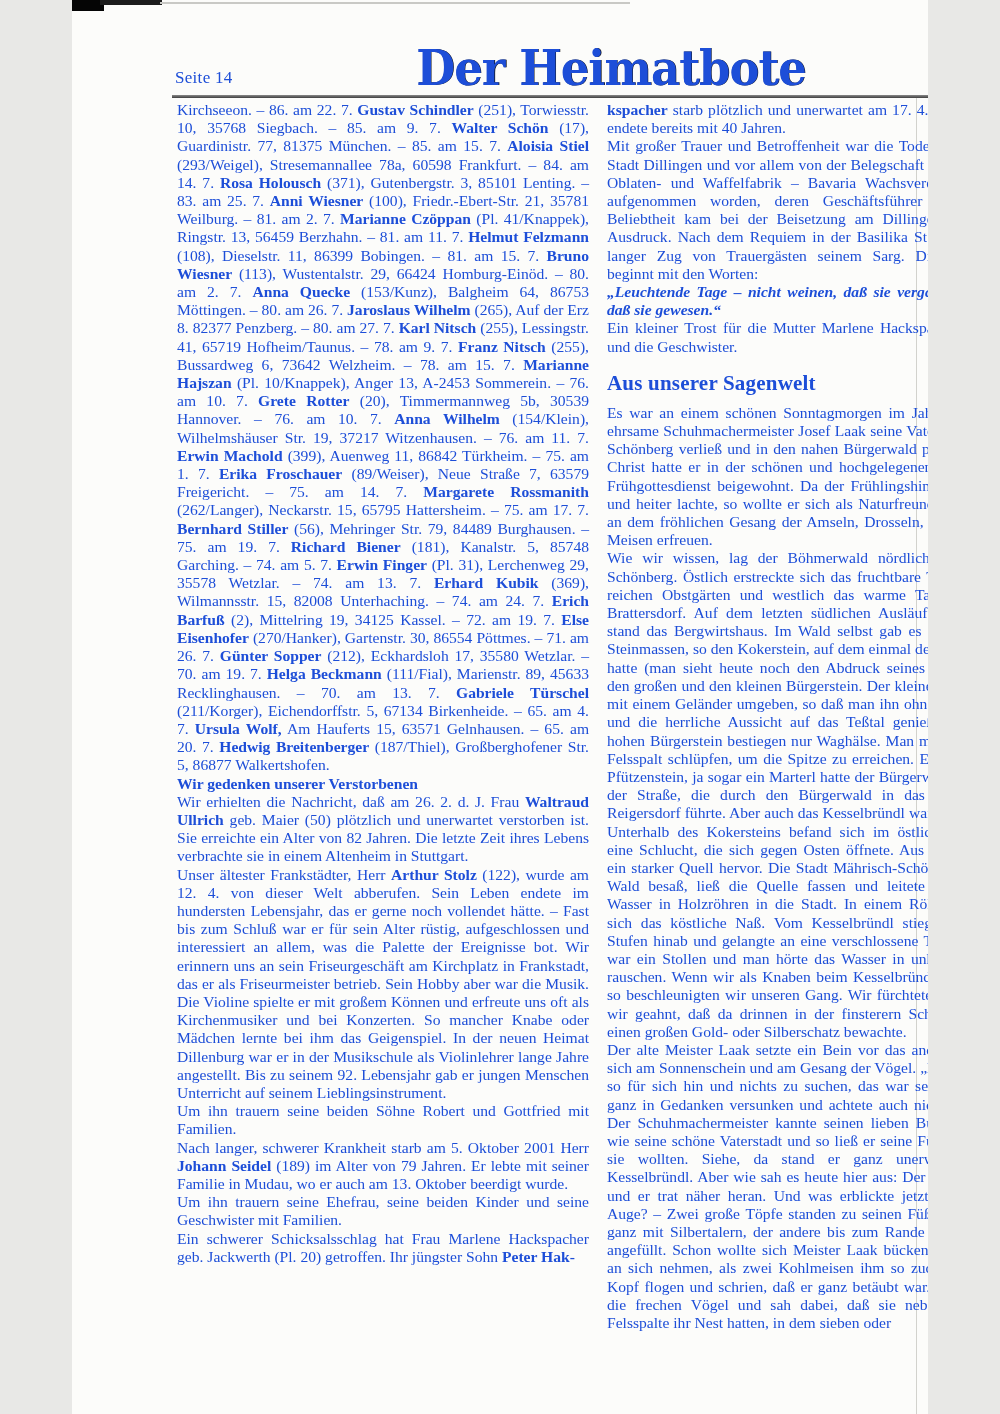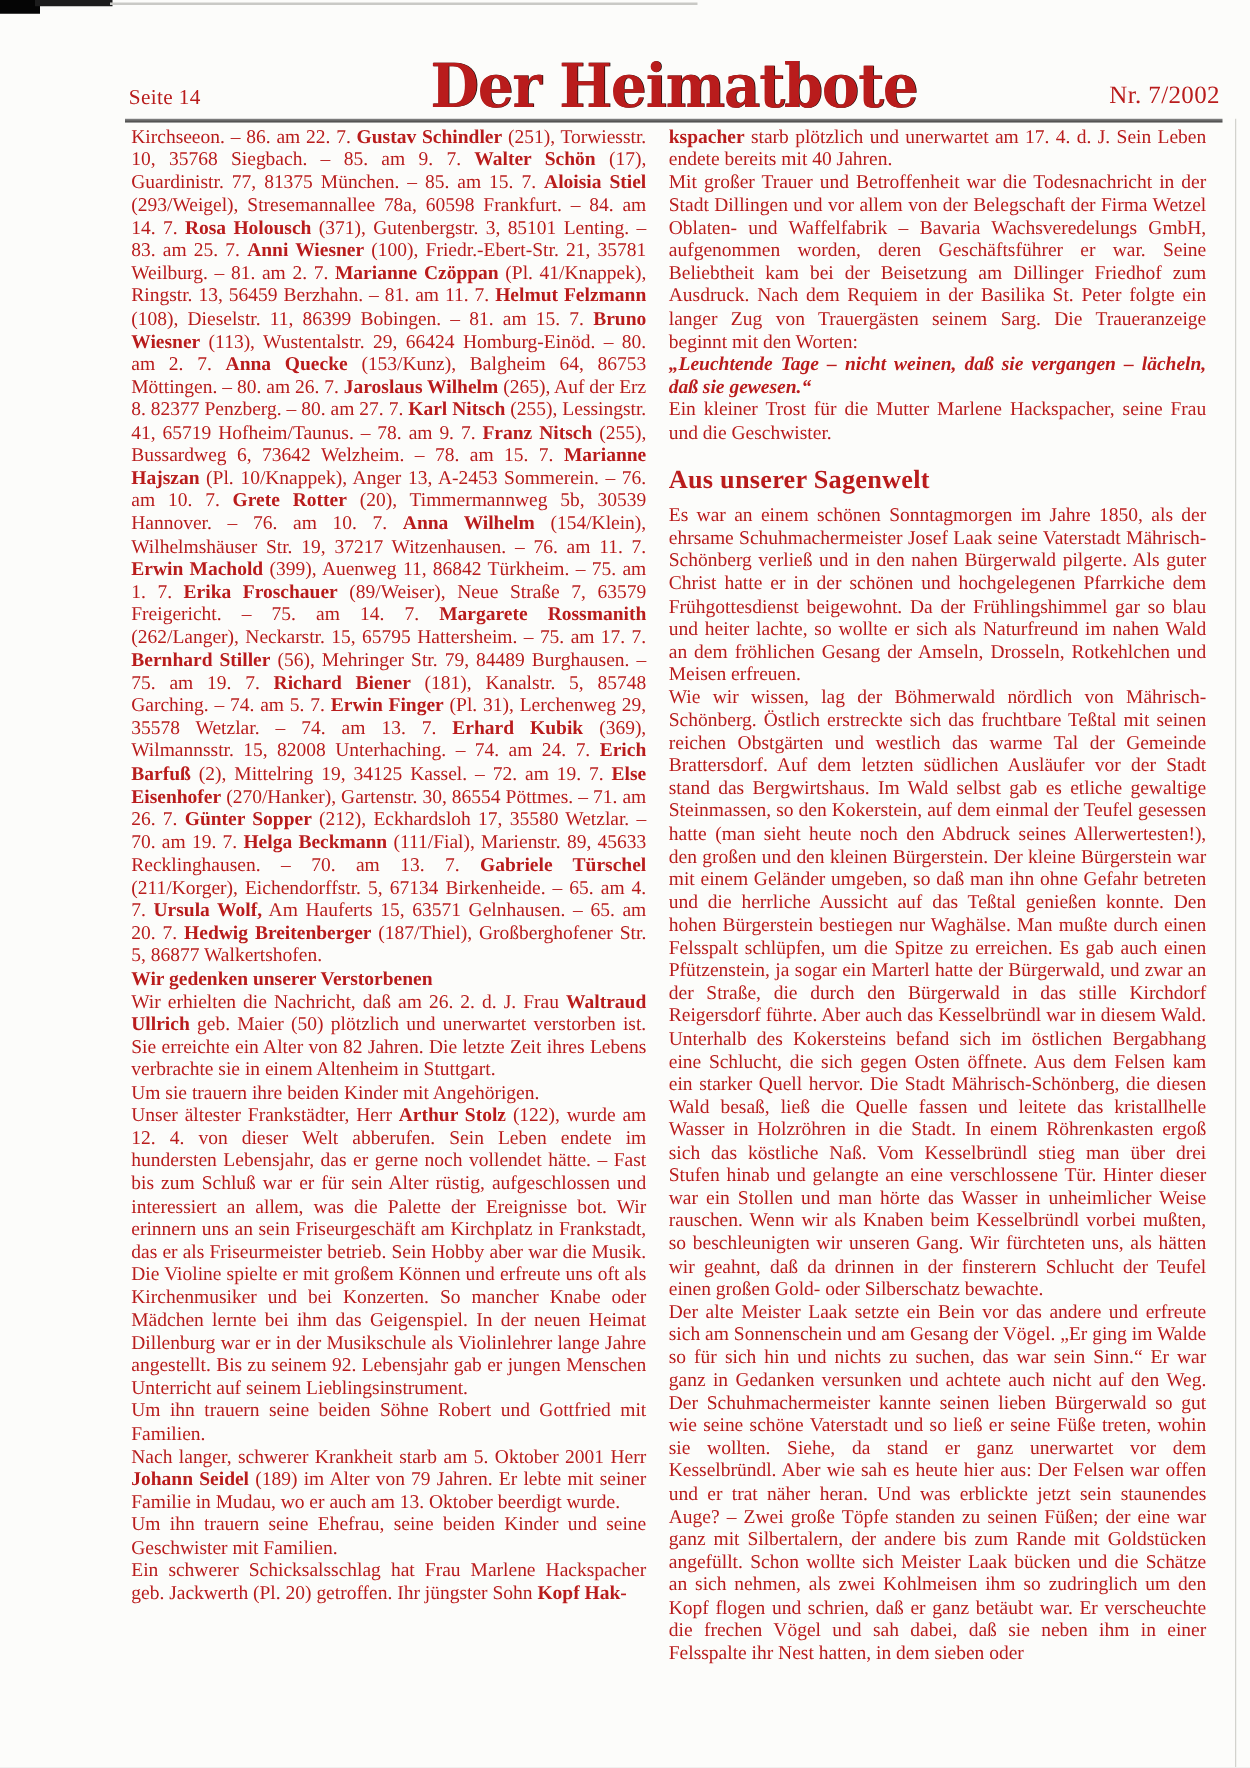--- a/index.html
+++ b/index.html
@@ -1,18 +1,18 @@
 <!DOCTYPE html>
 <html lang="de"><head>
 <meta charset="utf-8">
 <style>
   html,body{margin:0;padding:0;background:#e8e8e6;}
   .page{
-    position:relative;width:1000px;height:1414px;margin:0 auto;
-    background:#fcfcfa;color:#b91c1c;overflow:hidden;
+    position:relative;width:856px;height:1414px;margin:0 auto;
+    background:#fcfcfa;color:#1d4ed8;overflow:hidden;
     font-family:"Liberation Serif","DejaVu Serif",serif;
   }
   
   .scan-blob{position:absolute;left:0;top:0;width:32px;height:11px;background:#050505;}
   .scan-bar{position:absolute;left:28px;top:0;width:62px;height:5px;background:#1c1c1c;}
   .scan-line{position:absolute;left:88px;top:2px;width:470px;height:2px;background:#c9c9c5;}
   .scan-edge{position:absolute;right:11px;top:95px;bottom:0;width:1px;background:#d2d2cd;}
   
   .header{position:absolute;top:0;left:100px;width:878px;height:96px;}
   .page-num{position:absolute;left:3px;bottom:8px;font-size:17px;letter-spacing:.3px;}
@@ -57,26 +57,25 @@
     <div class="masthead">Der Heimatbote</div>
     <span class="issue">Nr. 7/2002</span>
   </div>
   <div class="header-rule"></div>
 
   <div class="columns">
     <div class="col col-left">
         <p><span>Kirchseeon. – 86. am 22. 7. </span><span class="b">Gustav Schindler</span><span> (251), Torwiesstr. 10, 35768 Siegbach. – 85. am 9. 7. </span><span class="b">Walter Schön</span><span> (17), Guardinistr. 77, 81375 München. – 85. am 15. 7. </span><span class="b">Aloisia Stiel</span><span> (293/Weigel), Stresemannallee 78a, 60598 Frankfurt. – 84. am 14. 7. </span><span class="b">Rosa Holousch</span><span> (371), Gutenbergstr. 3, 85101 Lenting. – 83. am 25. 7. </span><span class="b">Anni Wiesner</span><span> (100), Friedr.-Ebert-Str. 21, 35781 Weilburg. – 81. am 2. 7. </span><span class="b">Marianne Czöppan</span><span> (Pl. 41/Knappek), Ringstr. 13, 56459 Berzhahn. – 81. am 11. 7. </span><span class="b">Helmut Felzmann</span><span> (108), Dieselstr. 11, 86399 Bobingen. – 81. am 15. 7. </span><span class="b">Bruno Wiesner</span><span> (113), Wustentalstr. 29, 66424 Homburg-Einöd. – 80. am 2. 7. </span><span class="b">Anna Quecke</span><span> (153/Kunz), Balgheim 64, 86753 Möttingen. – 80. am 26. 7. </span><span class="b">Jaroslaus Wilhelm</span><span> (265), Auf der Erz 8. 82377 Penzberg. – 80. am 27. 7. </span><span class="b">Karl Nitsch</span><span> (255), Lessingstr. 41, 65719 Hofheim/Taunus. – 78. am 9. 7. </span><span class="b">Franz Nitsch</span><span> (255), Bussardweg 6, 73642 Welzheim. – 78. am 15. 7. </span><span class="b">Marianne Hajszan</span><span> (Pl. 10/Knappek), Anger 13, A-2453 Sommerein. – 76. am 10. 7. </span><span class="b">Grete Rotter</span><span> (20), Timmermannweg 5b, 30539 Hannover. – 76. am 10. 7. </span><span class="b">Anna Wilhelm</span><span> (154/Klein), Wilhelmshäuser Str. 19, 37217 Witzenhausen. – 76. am 11. 7. </span><span class="b">Erwin Machold</span><span> (399), Auenweg 11, 86842 Türkheim. – 75. am 1. 7. </span><span class="b">Erika Froschauer</span><span> (89/Weiser), Neue Straße 7, 63579 Freigericht. – 75. am 14. 7. </span><span class="b">Margarete Rossmanith</span><span> (262/Langer), Neckarstr. 15, 65795 Hattersheim. – 75. am 17. 7. </span><span class="b">Bernhard Stiller</span><span> (56), Mehringer Str. 79, 84489 Burghausen. – 75. am 19. 7. </span><span class="b">Richard Biener</span><span> (181), Kanalstr. 5, 85748 Garching. – 74. am 5. 7. </span><span class="b">Erwin Finger</span><span> (Pl. 31), Lerchenweg 29, 35578 Wetzlar. – 74. am 13. 7. </span><span class="b">Erhard Kubik</span><span> (369), Wilmannsstr. 15, 82008 Unterhaching. – 74. am 24. 7. </span><span class="b">Erich Barfuß</span><span> (2), Mittelring 19, 34125 Kassel. – 72. am 19. 7. </span><span class="b">Else Eisenhofer</span><span> (270/Hanker), Gartenstr. 30, 86554 Pöttmes. – 71. am 26. 7. </span><span class="b">Günter Sopper</span><span> (212), Eckhardsloh 17, 35580 Wetzlar. – 70. am 19. 7. </span><span class="b">Helga Beckmann</span><span> (111/Fial), Marienstr. 89, 45633 Recklinghausen. – 70. am 13. 7. </span><span class="b">Gabriele Türschel</span><span> (211/Korger), Eichendorffstr. 5, 67134 Birkenheide. – 65. am 4. 7. </span><span class="b">Ursula Wolf,</span><span> Am Hauferts 15, 63571 Gelnhausen. – 65. am 20. 7. </span><span class="b">Hedwig Breitenberger</span><span> (187/Thiel), Großberghofener Str. 5, 86877 Walkertshofen.</span></p>
         <p class="nojust"><span class="b">Wir gedenken unserer Verstorbenen</span></p>
         <p><span>Wir erhielten die Nachricht, daß am 26. 2. d. J. Frau </span><span class="b">Waltraud Ullrich</span><span> geb. Maier (50) plötzlich und unerwartet verstorben ist. Sie erreichte ein Alter von 82 Jahren. Die letzte Zeit ihres Lebens verbrachte sie in einem Altenheim in Stuttgart.</span></p>
-        <p><span>Um sie trauern ihre beiden Kinder mit Angehörigen.</span></p>
         <p><span>Unser ältester Frankstädter, Herr </span><span class="b">Arthur Stolz</span><span> (122), wurde am 12. 4. von dieser Welt abberufen. Sein Leben endete im hundersten Lebensjahr, das er gerne noch vollendet hätte. – Fast bis zum Schluß war er für sein Alter rüstig, aufgeschlossen und interessiert an allem, was die Palette der Ereignisse bot. Wir erinnern uns an sein Friseurgeschäft am Kirchplatz in Frankstadt, das er als Friseurmeister betrieb. Sein Hobby aber war die Musik. Die Violine spielte er mit großem Können und erfreute uns oft als Kirchenmusiker und bei Konzerten. So mancher Knabe oder Mädchen lernte bei ihm das Geigenspiel. In der neuen Heimat Dillenburg war er in der Musikschule als Violinlehrer lange Jahre angestellt. Bis zu seinem 92. Lebensjahr gab er jungen Menschen Unterricht auf seinem Lieblingsinstrument.</span></p>
         <p><span>Um ihn trauern seine beiden Söhne Robert und Gottfried mit Familien.</span></p>
         <p><span>Nach langer, schwerer Krankheit starb am 5. Oktober 2001 Herr </span><span class="b">Johann Seidel</span><span> (189) im Alter von 79 Jahren. Er lebte mit seiner Familie in Mudau, wo er auch am 13. Oktober beerdigt wurde.</span></p>
         <p><span>Um ihn trauern seine Ehefrau, seine beiden Kinder und seine Geschwister mit Familien.</span></p>
-        <p><span>Ein schwerer Schicksalsschlag hat Frau Marlene Hackspacher geb. Jackwerth (Pl. 20) getroffen. Ihr jüngster Sohn </span><span class="b">Kopf Hak-</span></p>
+        <p><span>Ein schwerer Schicksalsschlag hat Frau Marlene Hackspacher geb. Jackwerth (Pl. 20) getroffen. Ihr jüngster Sohn </span><span class="b">Peter Hak-</span></p>
       </div>
     <div class="col col-right">
         <p><span class="b">kspacher</span><span> starb plötzlich und unerwartet am 17. 4. d. J. Sein Leben endete bereits mit 40 Jahren.</span></p>
         <p><span>Mit großer Trauer und Betroffenheit war die Todesnachricht in der Stadt Dillingen und vor allem von der Belegschaft der Firma Wetzel Oblaten- und Waffelfabrik – Bavaria Wachsveredelungs GmbH, aufgenommen worden, deren Geschäftsführer er war. Seine Beliebtheit kam bei der Beisetzung am Dillinger Friedhof zum Ausdruck. Nach dem Requiem in der Basilika St. Peter folgte ein langer Zug von Trauergästen seinem Sarg. Die Traueranzeige beginnt mit den Worten:</span></p>
         <p><span class="i">„Leuchtende Tage – nicht weinen, daß sie vergangen – lächeln, daß sie gewesen.“</span></p>
         <p><span>Ein kleiner Trost für die Mutter Marlene Hackspacher, seine Frau und die Geschwister.</span></p>
         <h2 class="sect"><span>Aus unserer Sagenwelt</span></h2>
         <p><span>Es war an einem schönen Sonntagmorgen im Jahre 1850, als der ehrsame Schuhmachermeister Josef Laak seine Vaterstadt Mährisch-Schönberg verließ und in den nahen Bürgerwald pilgerte. Als guter Christ hatte er in der schönen und hochgelegenen Pfarrkiche dem Frühgottesdienst beigewohnt. Da der Frühlingshimmel gar so blau und heiter lachte, so wollte er sich als Naturfreund im nahen Wald an dem fröhlichen Gesang der Amseln, Drosseln, Rotkehlchen und Meisen erfreuen.</span></p>
         <p><span>Wie wir wissen, lag der Böhmerwald nördlich von Mährisch-Schönberg. Östlich erstreckte sich das fruchtbare Teßtal mit seinen reichen Obstgärten und westlich das warme Tal der Gemeinde Brattersdorf. Auf dem letzten südlichen Ausläufer vor der Stadt stand das Bergwirtshaus. Im Wald selbst gab es etliche gewaltige Steinmassen, so den Kokerstein, auf dem einmal der Teufel gesessen hatte (man sieht heute noch den Abdruck seines Allerwertesten!), den großen und den kleinen Bürgerstein. Der kleine Bürgerstein war mit einem Geländer umgeben, so daß man ihn ohne Gefahr betreten und die herrliche Aussicht auf das Teßtal genießen konnte. Den hohen Bürgerstein bestiegen nur Waghälse. Man mußte durch einen Felsspalt schlüpfen, um die Spitze zu erreichen. Es gab auch einen Pfützenstein, ja sogar ein Marterl hatte der Bürgerwald, und zwar an der Straße, die durch den Bürgerwald in das stille Kirchdorf Reigersdorf führte. Aber auch das Kesselbründl war in diesem Wald. Unterhalb des Kokersteins befand sich im östlichen Bergabhang eine Schlucht, die sich gegen Osten öffnete. Aus dem Felsen kam ein starker Quell hervor. Die Stadt Mährisch-Schönberg, die diesen Wald besaß, ließ die Quelle fassen und leitete das kristallhelle Wasser in Holzröhren in die Stadt. In einem Röhrenkasten ergoß sich das köstliche Naß. Vom Kesselbründl stieg man über drei Stufen hinab und gelangte an eine verschlossene Tür. Hinter dieser war ein Stollen und man hörte das Wasser in unheimlicher Weise rauschen. Wenn wir als Knaben beim Kesselbründl vorbei mußten, so beschleunigten wir unseren Gang. Wir fürchteten uns, als hätten wir geahnt, daß da drinnen in der finsterern Schlucht der Teufel einen großen Gold- oder Silberschatz bewachte.</span></p>
         <p><span>Der alte Meister Laak setzte ein Bein vor das andere und erfreute sich am Sonnenschein und am Gesang der Vögel. „Er ging im Walde so für sich hin und nichts zu suchen, das war sein Sinn.“ Er war ganz in Gedanken versunken und achtete auch nicht auf den Weg. Der Schuhmachermeister kannte seinen lieben Bürgerwald so gut wie seine schöne Vaterstadt und so ließ er seine Füße treten, wohin sie wollten. Siehe, da stand er ganz unerwartet vor dem Kesselbründl. Aber wie sah es heute hier aus: Der Felsen war offen und er trat näher heran. Und was erblickte jetzt sein staunendes Auge? – Zwei große Töpfe standen zu seinen Füßen; der eine war ganz mit Silbertalern, der andere bis zum Rande mit Goldstücken angefüllt. Schon wollte sich Meister Laak bücken und die Schätze an sich nehmen, als zwei Kohlmeisen ihm so zudringlich um den Kopf flogen und schrien, daß er ganz betäubt war. Er verscheuchte die frechen Vögel und sah dabei, daß sie neben ihm in einer Felsspalte ihr Nest hatten, in dem sieben oder</span></p>

